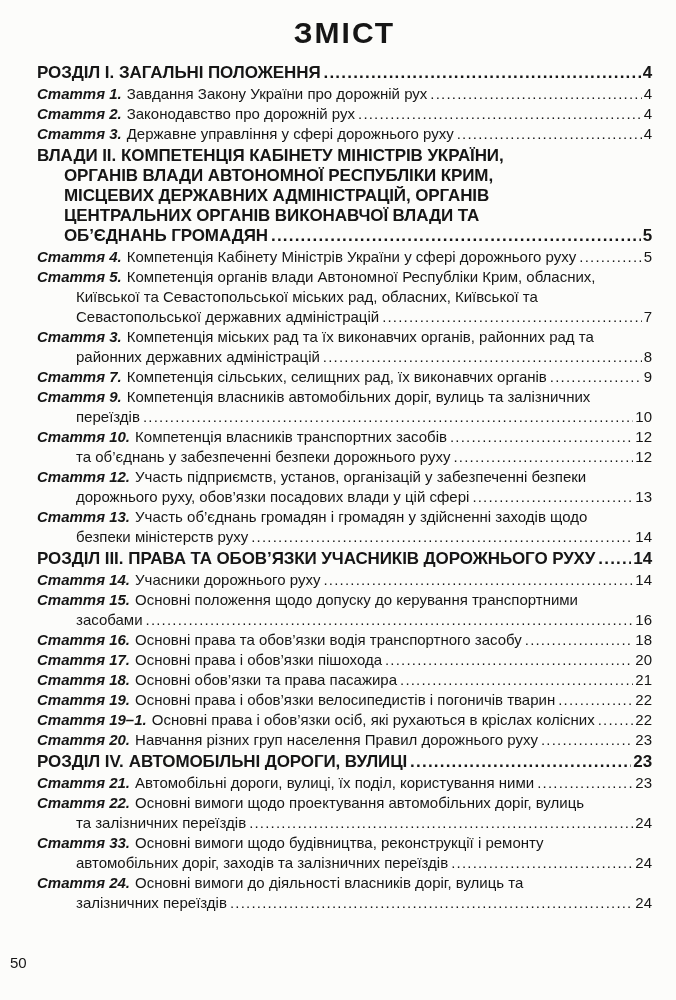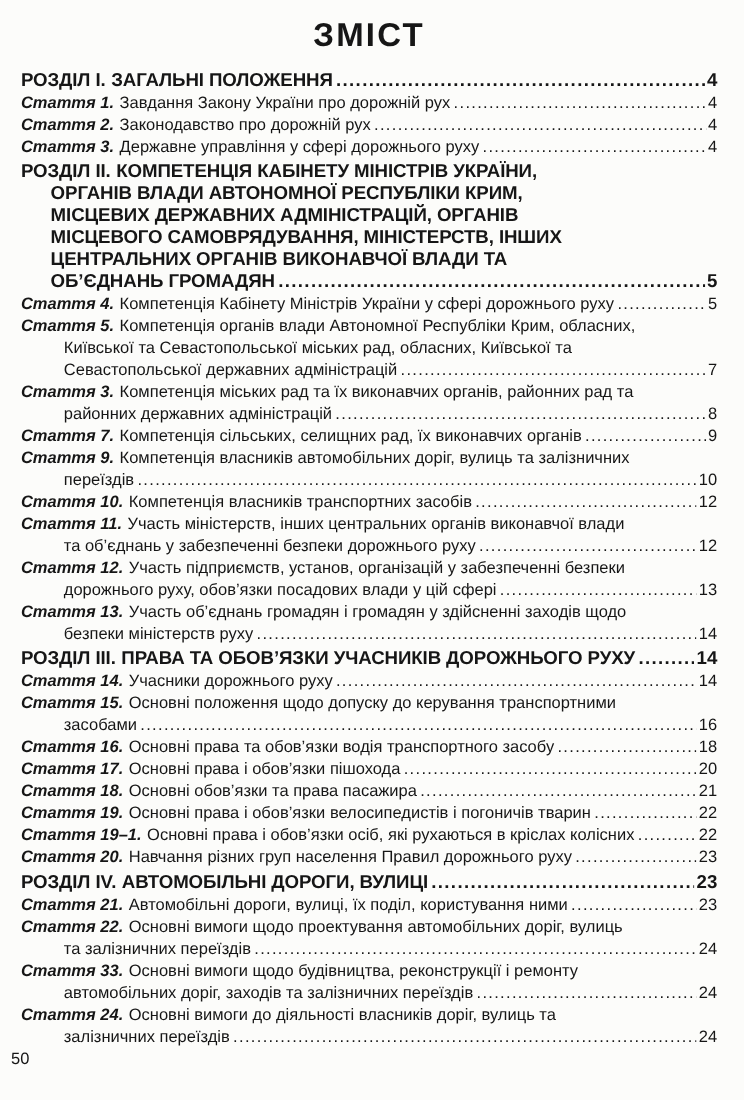--- a/index.html
+++ b/index.html
@@ -11,21 +11,21 @@
     height: 1000px;
     position: relative;
     overflow: hidden;
     background: #fcfcfa;
     color: #161616;
     font-family: "Liberation Sans", sans-serif;
   }
   .page {
     position: absolute;
     inset: 0;
-    padding: 16px 24px 0 19px;
+    padding: 16px 24px 0 37px;
     box-sizing: border-box;
   }
   .title {
     text-align: center;
     font-size: 30px;
     line-height: 34px;
     font-weight: 700;
     letter-spacing: 2px;
     margin: 0 0 13px 0;
   }
@@ -113,31 +113,28 @@
       <div class="entry article">
         <div class="line">
           <span class="label">Стаття 3.</span>
           <span class="txt">Державне управління у сфері дорожнього руху</span>
           <span class="fill"></span>
           <span class="pg">4</span>
         </div>
       </div>
       <div class="entry section">
         <div class="line">
-          <span class="label">РОЗДІЛ II.</span>
+          <span class="label">ВЛАДИ II.</span>
           <span class="txt">КОМПЕТЕНЦІЯ КАБІНЕТУ МІНІСТРІВ УКРАЇНИ,</span>
         </div>
         <div class="line cont">
           <span class="txt">ОРГАНІВ ВЛАДИ АВТОНОМНОЇ РЕСПУБЛІКИ КРИМ,</span>
         </div>
         <div class="line cont">
           <span class="txt">МІСЦЕВИХ ДЕРЖАВНИХ АДМІНІСТРАЦІЙ, ОРГАНІВ</span>
-        </div>
-        <div class="line cont">
-          <span class="txt">МІСЦЕВОГО САМОВРЯДУВАННЯ, МІНІСТЕРСТВ, ІНШИХ</span>
         </div>
         <div class="line cont">
           <span class="txt">ЦЕНТРАЛЬНИХ ОРГАНІВ ВИКОНАВЧОЇ ВЛАДИ ТА</span>
         </div>
         <div class="line cont">
           <span class="txt">ОБ’ЄДНАНЬ ГРОМАДЯН</span>
           <span class="fill"></span>
           <span class="pg">5</span>
         </div>
       </div>
@@ -195,24 +192,20 @@
       </div>
       <div class="entry article">
         <div class="line">
           <span class="label">Стаття 10.</span>
           <span class="txt">Компетенція власників транспортних засобів</span>
           <span class="fill"></span>
           <span class="pg">12</span>
         </div>
       </div>
       <div class="entry article">
-        <div class="line">
-          <span class="label">Стаття 11.</span>
-          <span class="txt">Участь міністерств, інших центральних органів виконавчої влади</span>
-        </div>
         <div class="line cont">
           <span class="txt">та об’єднань у забезпеченні безпеки дорожнього руху</span>
           <span class="fill"></span>
           <span class="pg">12</span>
         </div>
       </div>
       <div class="entry article">
         <div class="line">
           <span class="label">Стаття 12.</span>
           <span class="txt">Участь підприємств, установ, організацій у забезпеченні безпеки</span>

